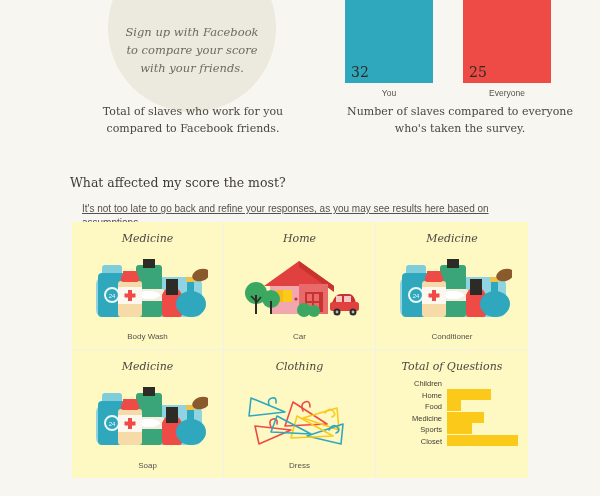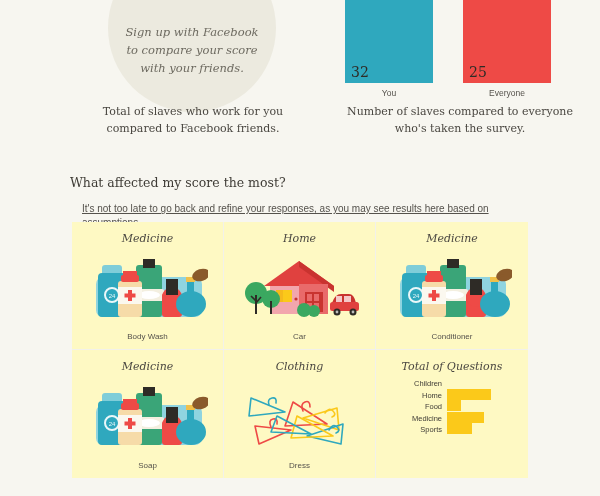--- a/index.html
+++ b/index.html
@@ -441,17 +441,23 @@
             <div class="qbarwrap">
               <div class="qbar" style="width: 51.6129%; background: rgb(251, 201, 26);"></div>
             </div>
           </div>
           <div class="qrow">
             <div class="qlabel">Sports</div>
             <div class="qbarwrap">
               <div class="qbar" style="width: 35.4839%; background: rgb(251, 201, 26);"></div>
             </div>
           </div>
+          <div class="qrow">
+            <div class="qlabel">Closet</div>
+            <div class="qbarwrap">
+              <div class="qbar" style="width: 100%; background: rgb(251, 201, 26);"></div>
+            </div>
+          </div>
         </div>
     </div>
   </div>
 
 </div>
 
 </body></html>

